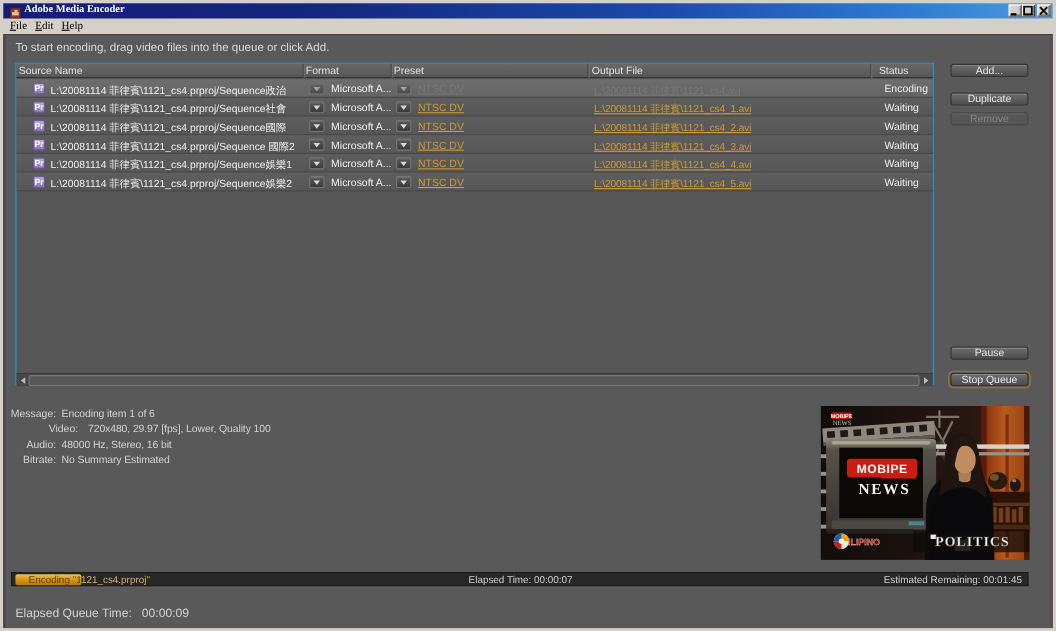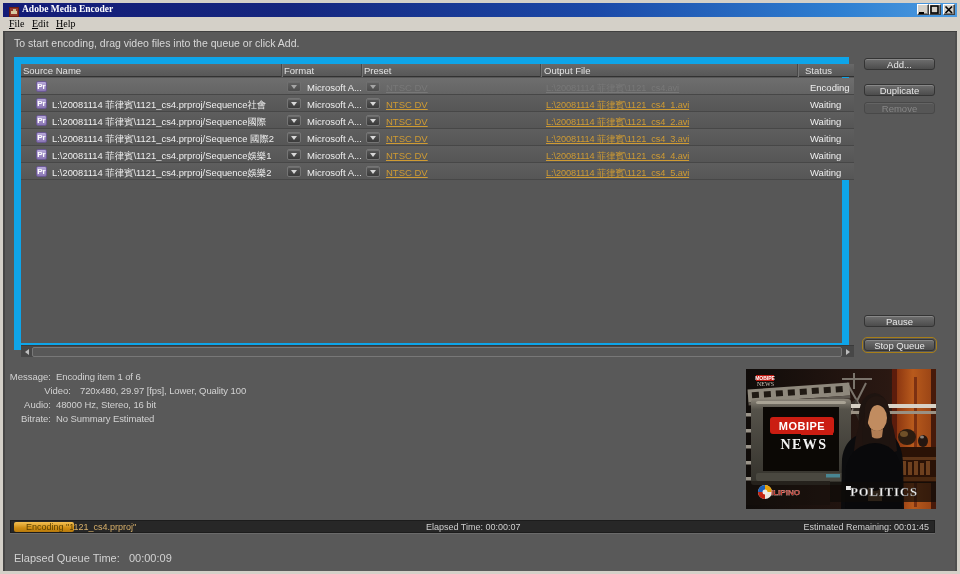--- a/index.html
+++ b/index.html
@@ -19,21 +19,21 @@
 #menubar { left:3px; top:17px; width:954px; height:14px; background:#d4d0c8; color:#000;
   font-family:"Liberation Serif",serif; font-size:10px; }
 #menubar span { position:absolute; top:1px; }
 #menubar u { text-decoration:underline; }
 
 
 #client { left:3px; top:31px; width:954px; height:540px; background:#595959; border-top:1px solid #404040; box-shadow:inset 2px 0 0 #454545, inset -2px 0 0 #4e4e4e; }
 #instr { left:11px; top:5px; font-size:10.5px; color:#d8d8d8; }
 
 
-#tbl { left:11px; top:25px; width:835px; height:293px; background:#575757; border:7px solid #0ea5e9; }
+#tbl { left:11px; top:25px; width:835px; height:293px; background:#575757; border:1px solid #0ea5e9; }
 #thead { left:0; top:0; width:833px; height:13px; background:linear-gradient(#686868,#575757); border-bottom:1px solid #323232; color:#e2e2e2; font-size:9.5px; }
 #thead span { position:absolute; top:1px; }
 .colsep { position:absolute; top:0; width:1px; height:13px; background:#474747; box-shadow:1px 0 0 #747474; }
 .row { position:absolute; left:0; width:833px; height:17px; background:linear-gradient(#5e5e5e,#565656); border-bottom:1px solid #474747; color:#efefef; font-size:9.5px; }
 .row.cur { background:linear-gradient(#6e6e6e,#646464); }
 .pr { position:absolute; left:15px; top:3px; width:11px; height:11px; border-radius:2px;
   background:linear-gradient(#b6a8d8,#8a76b4); border:1px solid #6a5892;
   color:#fff; font-size:8px; font-weight:bold; text-align:center; line-height:10px; }
 .src { position:absolute; left:31px; top:3.5px; width:232px; overflow:hidden; white-space:nowrap; font-size:9.4px; }
 .dd { position:absolute; top:3px; width:14px; height:11px; border-radius:2px;
@@ -107,20 +107,21 @@
         <span style="left:523px;">Output File</span>
         <span style="left:784px;">Status</span>
       </div>
       <div class="colsep" style="left:260px;"></div>
       <div class="colsep" style="left:340px;"></div>
       <div class="colsep" style="left:519px;"></div>
       <div class="colsep" style="left:776px;"></div>
 
       <div class="row cur dim" style="top:14px;">
         <div class="pr">Pr</div>
+        <span class="src">L:\20081114 菲律賓\1121_cs4.prproj/Sequence政治</span>
         <div class="dd" style="left:266px;"></div>
         <span class="fmt">Microsoft A...</span>
         <div class="dd" style="left:345px;"></div>
         <span class="preset lnk">NTSC DV</span>
         <span class="outf lnk">L:\20081114 菲律賓\1121_cs4.avi</span>
         <span class="stat">Encoding</span>
       </div>
       <div class="row" style="top:31px;">
         <div class="pr">Pr</div>
         <span class="src">L:\20081114 菲律賓\1121_cs4.prproj/Sequence社會</span>

